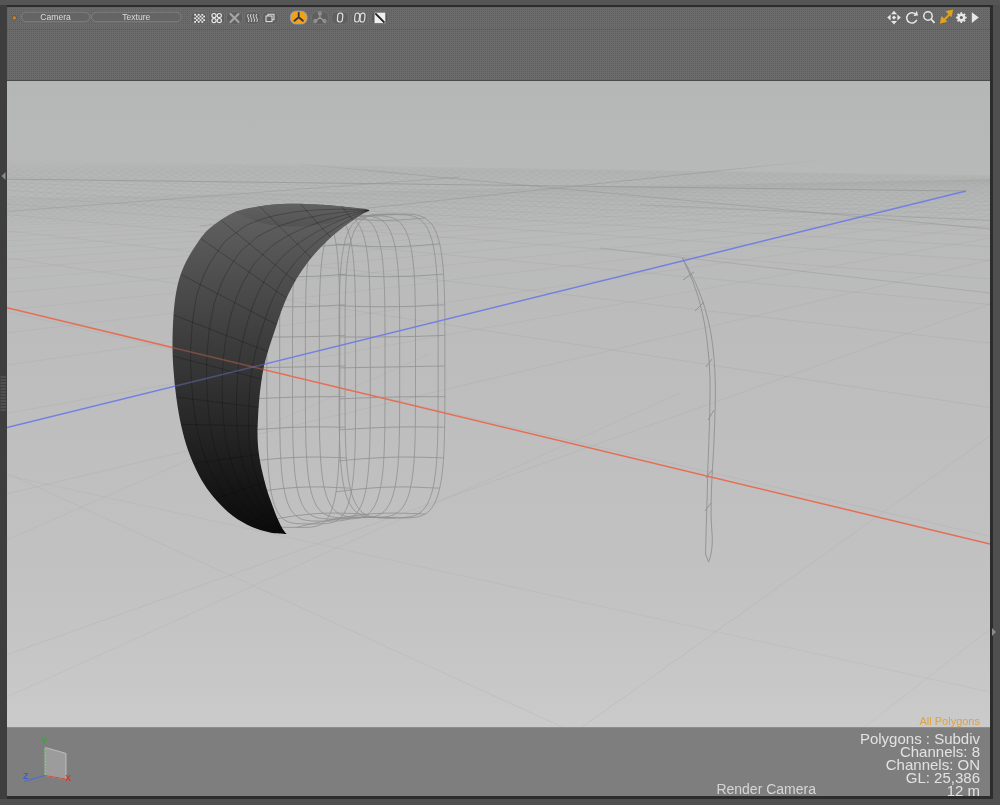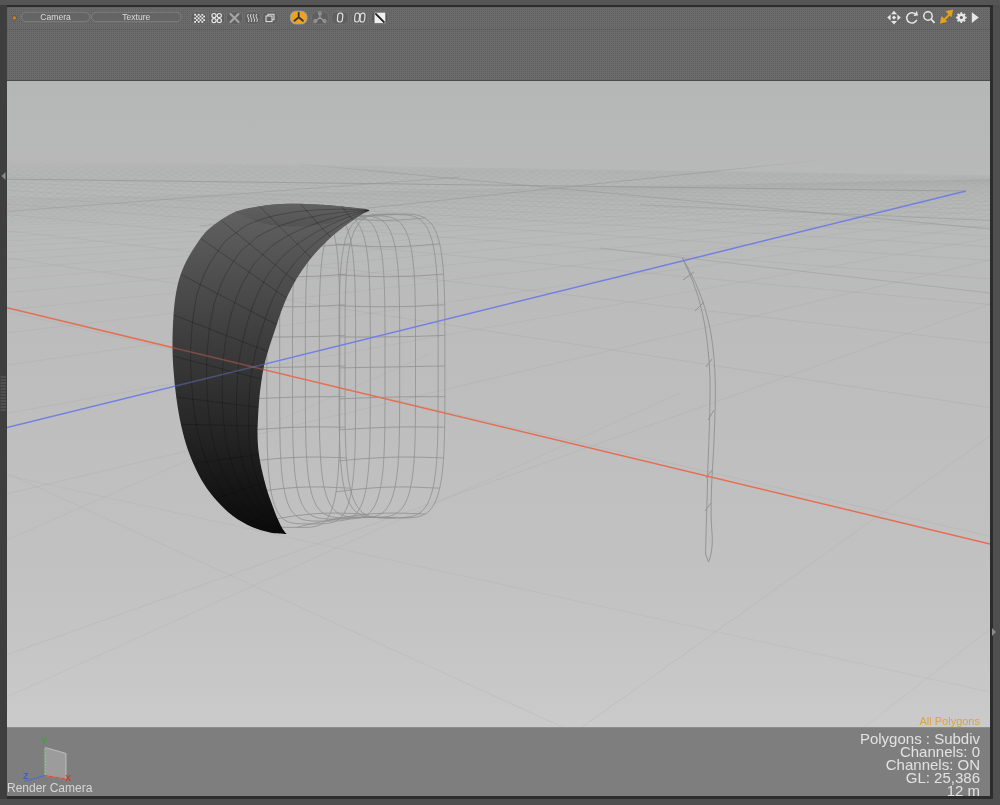--- a/index.html
+++ b/index.html
@@ -14,21 +14,21 @@
   background-image: radial-gradient(circle at 0.5px 0.5px, rgba(0,0,0,.11) 0 0.55px, transparent 0.65px);
   background-size:2px 2px; }
 #tsep { position:absolute; left:7px; top:29px; width:983px; height:1px; background:rgba(0,0,0,0.07); }
 #tbot { position:absolute; left:7px; top:80px; width:983px; height:1px; background:#4a4a4a; }
 #viewport { position:absolute; left:7px; top:81px; width:983px; height:646px;
   background:linear-gradient(180deg, #b5b6b6 0%, #b8b9b9 18%, #bcbcbc 38%, #bfbfbf 58%, #c2c2c2 78%, #c8c8c8 95%, #cbcbcb 100%); }
 #bottombar { position:absolute; left:7px; top:727px; width:983px; height:69px; background:#7e7e7e;
   border-top:1px solid #8d8d8d; }
 .stats { position:absolute; right:20px; font-size:15px; color:#e2e2e2; }
 #allpoly { position:absolute; left:7px; top:715px; width:973px; text-align:right; font-size:11px; color:#dda143; }
-#rc { position:absolute; left:7px; top:781px; width:809px; text-align:left; font-size:12px; color:#d6d6d6; }
+#rc { position:absolute; left:7px; top:781px; width:809px; text-align:right; font-size:14px; color:#d6d6d6; }
 </style></head>
 <body>
 <div id="toolbar"></div>
 <div id="tsep"></div>
 <div id="tbot"></div>
 <div id="viewport"></div>
 <svg width="983" height="646" viewBox="7 81 983 646" style="position:absolute;left:7px;top:81px">
 <defs>
 <linearGradient id="bandg" x1="0" y1="204" x2="0" y2="534" gradientUnits="userSpaceOnUse">
 <stop offset="0" stop-color="#636363"></stop>
@@ -219,21 +219,21 @@
 <svg width="90" height="69" viewBox="0 0 90 69" style="position:absolute;left:7px;top:727px">
 <polygon points="38,20.4 59,26.4 59,52 38,48.5" fill="#9c9c9c" stroke="#c9c9c9" stroke-width="0.8"></polygon>
 <line x1="38" y1="20.4" x2="38" y2="48.5" stroke="#3fae3f" stroke-width="1" stroke-dasharray="1.3,1.7"></line>
 <line x1="38" y1="48.5" x2="59" y2="52" stroke="#cf4c3a" stroke-width="1.2"></line>
 <line x1="38" y1="48.5" x2="17" y2="54.5" stroke="#4a6fd0" stroke-width="1.2"></line>
 <text x="34" y="17" font-family="Liberation Sans, sans-serif" font-size="9" font-weight="bold" fill="#2fae2f">Y</text>
 <text x="58" y="53.5" font-family="Liberation Sans, sans-serif" font-size="9" font-weight="bold" fill="#cf3a2a">X</text>
 <text x="16" y="52" font-family="Liberation Sans, sans-serif" font-size="9" font-weight="bold" fill="#3a5fd0">Z</text>
 </svg>
 <div class="stats" style="top:730px">Polygons : Subdiv</div>
-<div class="stats" style="top:743px">Channels: 0</div>
+<div class="stats" style="top:743px">Channels: 8</div>
 <div class="stats" style="top:756px">Channels: ON</div>
 <div class="stats" style="top:769px">GL: 25,386</div>
 <div class="stats" style="top:782px">12 m</div>
 <div id="rc">Render Camera</div>
 <svg width="983" height="74" viewBox="7 7 983 74" style="position:absolute;left:7px;top:7px">
 <defs>
       <filter id="softb" x="-50%" y="-50%" width="200%" height="200%">
         <feGaussianBlur stdDeviation="0.5"></feGaussianBlur>
       </filter>
     </defs>

